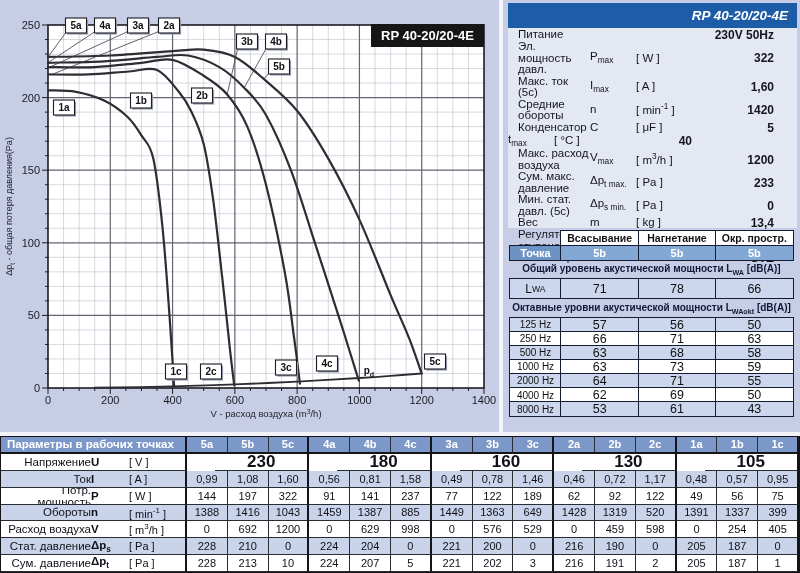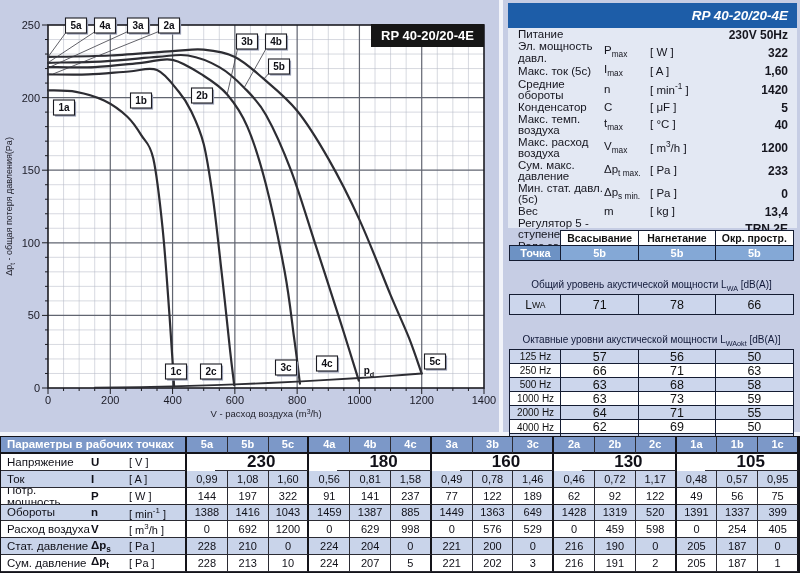--- a/index.html
+++ b/index.html
@@ -17,49 +17,49 @@
   
   #right-panel{position:absolute;left:503px;top:0;width:297px;height:433px;}
   #spec-card{position:absolute;left:5px;top:3px;width:289px;height:225px;background:#e3e8f3;}
   .spec-header{height:25px;background:#1d5da8;color:#fff;font-weight:bold;font-style:italic;
     font-size:13.5px;display:flex;align-items:center;justify-content:flex-end;padding-right:9px;box-sizing:border-box;}
   #spec-rows{height:200px;display:flex;flex-direction:column;justify-content:space-evenly;padding:1px 0;box-sizing:border-box;}
   .spec-row{display:flex;align-items:center;font-size:11.5px;color:#15151e;line-height:1;}
   .sp-label{flex:1;padding-left:10px;}
   .sp-sym{width:46px;}
   .sp-unit{width:60px;}
-  .sp-val{width:78px;text-align:right;padding-right:9px;font-weight:bold;font-size:12px;}
+  .sp-val{width:78px;text-align:right;padding-right:23px;font-weight:bold;font-size:12px;}
 
   
   #acoustic{position:absolute;left:7px;top:231px;width:283px;}
   .ac-grid{display:grid;grid-template-columns:51px 1fr 1fr 1fr;}
   .ac-cell{border:1.5px solid #141c32;margin:-0.75px;display:flex;align-items:center;justify-content:center;
     font-size:12.5px;color:#111;background:#fff;height:15px;}
   .ac-cell.no-box{border-color:transparent;background:transparent;}
   .ac-head .ac-cell{font-size:10.5px;font-weight:600;height:14px;}
   .ac-point .ac-cell{height:14px;font-weight:bold;font-size:11px;color:#fff;background:#84a8d6;}
   .ac-point .ac-cell.lbl{background:#6d92c4;}
-  .ac-title{font-size:10px;font-weight:normal;color:#101838;text-align:center;padding:19px 0 2px 0;}
+  .ac-title{font-size:10px;font-weight:bold;color:#101838;text-align:center;padding:3px 0 2px 0;}
   .ac-lwa .ac-cell{height:19px;background:#ccd6ec;}
   .ac-lwa .ac-cell.lbl{font-size:12px;}
   .ac-oct .ac-cell{height:13.6px;}
   .ac-oct .ac-cell.lbl{font-size:10px;}
   .ac-row-alt .ac-cell{background:#ccd6ec;}
 
   
   #op-table{position:absolute;left:0;top:436px;width:800px;height:137px;box-sizing:border-box;
     border:1.5px solid #14141a;display:grid;grid-template-columns:186px repeat(15,1fr);grid-auto-rows:1fr;background:#fff;}
   .oc{border-right:1px solid #2b2b33;border-bottom:1px solid #2b2b33;display:flex;align-items:center;
     justify-content:center;font-size:11px;color:#101018;overflow:hidden;}
   .oc.thickR{border-right:2.5px solid #14141a;}
   .oc.ohead{background:#7c98c8;color:#fff;font-weight:bold;font-size:11px;border-bottom:2px solid #14141a;}
   .oc.ohead.olbl{justify-content:flex-start;padding-left:6px;font-weight:bold;font-size:11.5px;}
   .oc.vspan{grid-column:span 3;font-weight:bold;font-size:17px;margin-left:28px;}
   .olabel{justify-content:flex-start;padding-left:6px;box-sizing:border-box;}
-  .olabel .nm{flex:1;text-align:left;font-size:11.5px;}
+  .olabel .nm{flex:1;text-align:right;font-size:11.5px;}
   .olabel .sy{width:38px;font-weight:bold;font-size:11.5px;}
   .olabel .un{width:56px;font-size:11px;}
   .rB{background:#c9d4ea;}
   .rA{background:#fff;}
 </style>
 </head>
 <body>
 
 <div id="page">
 
@@ -300,21 +300,20 @@
             <div class="sp-unit">[ min<sup>-1</sup> ]</div>
             <div class="sp-val">1420</div>
           </div>
           <div class="spec-row">
             <div class="sp-label">Конденсатор</div>
             <div class="sp-sym">C</div>
             <div class="sp-unit">[ μF ]</div>
             <div class="sp-val">5</div>
           </div>
           <div class="spec-row">
-            <div class="sp-label">Макс. темп. воздуха</div>
             <div class="sp-sym">t<sub>max</sub></div>
             <div class="sp-unit">[ °C ]</div>
             <div class="sp-val">40</div>
           </div>
           <div class="spec-row">
             <div class="sp-label">Макс. расход воздуха</div>
             <div class="sp-sym">V<sub>max</sub></div>
             <div class="sp-unit">[ m<sup>3</sup>/h ]</div>
             <div class="sp-val">1200</div>
           </div>

